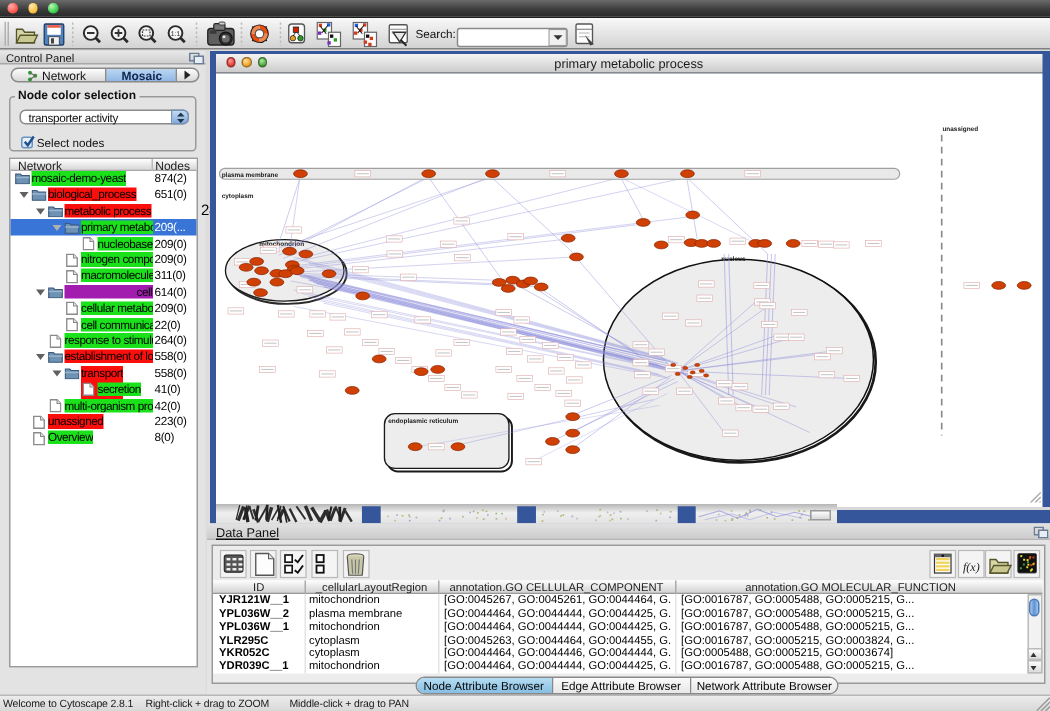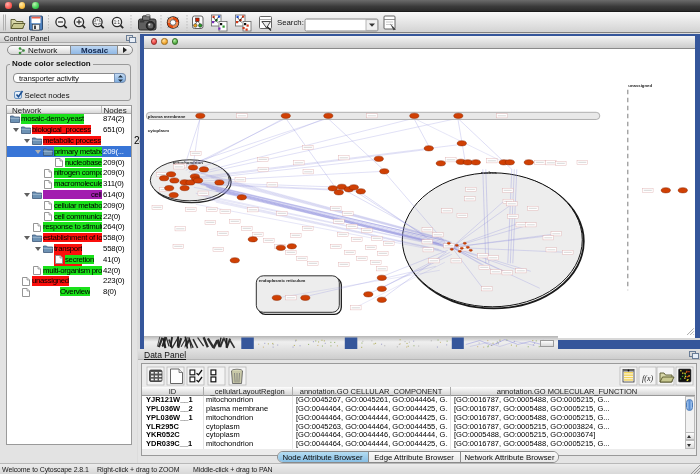--- a/index.html
+++ b/index.html
@@ -273,27 +273,28 @@
 <svg class="abs" style="left:22px;top:276.9px" width="8" height="9" viewBox="0 0 8 9">
     <path d="M0.5 0.5 L5 0.5 L7.5 3 L7.5 8.5 L0.5 8.5 Z" fill="#ffffff" stroke="#8a8a8a" stroke-width="0.9"></path>
     <path d="M5 0.5 L5 3 L7.5 3" fill="#e0e0e0" stroke="#8a8a8a" stroke-width="0.7"></path>
   </svg>
 <div class="abs" style="left:32px;top:276.3px;max-width:70px;height:9.4px;overflow:hidden;white-space:nowrap;background:#fb0f0c;font-size:7.8px;letter-spacing:-0.3px;line-height:9.4px;color:#000;">unassigned</div>
 <div class="abs" style="left:103px;top:276.3px;font-size:7.8px;letter-spacing:-0.2px;line-height:9.4px;color:#000;">223(0)</div>
 <svg class="abs" style="left:22px;top:287.7px" width="8" height="9" viewBox="0 0 8 9">
     <path d="M0.5 0.5 L5 0.5 L7.5 3 L7.5 8.5 L0.5 8.5 Z" fill="#ffffff" stroke="#8a8a8a" stroke-width="0.9"></path>
     <path d="M5 0.5 L5 3 L7.5 3" fill="#e0e0e0" stroke="#8a8a8a" stroke-width="0.7"></path>
   </svg>
-<div class="abs" style="left:32px;top:287.1px;max-width:70px;height:9.4px;overflow:hidden;white-space:nowrap;background:#1ae11a;font-size:7.8px;letter-spacing:-0.3px;line-height:9.4px;color:#000;margin-left:28px;">Overview</div>
+<div class="abs" style="left:32px;top:287.1px;max-width:70px;height:9.4px;overflow:hidden;white-space:nowrap;background:#1ae11a;font-size:7.8px;letter-spacing:-0.3px;line-height:9.4px;color:#000;">Overview</div>
 <div class="abs" style="left:103px;top:287.1px;font-size:7.8px;letter-spacing:-0.2px;line-height:9.4px;color:#000;">8(0)</div>
 <div class="abs" style="left:139.5px;top:33.5px;width:560.5px;height:315px;background:#35569b;"></div>
 <div class="abs" style="left:144.2px;top:35.5px;width:550.5px;height:13.2px;background:linear-gradient(#f4f4f4,#cccccc);border-bottom:1px solid #8a8a8a;">
   <div class="abs" style="left:6.6px;top:2.9px;width:6.4px;height:6.4px;border-radius:50%;background:radial-gradient(circle at 35% 30%,#ff9a96,#ee4b47 60%,#b03530);border:0.5px solid #99302c;"></div>
   <div class="abs" style="left:17px;top:2.9px;width:6.4px;height:6.4px;border-radius:50%;background:radial-gradient(circle at 35% 30%,#ffe2a0,#f5a930 60%,#b87d20);border:0.5px solid #a07020;"></div>
   <div class="abs" style="left:27.4px;top:2.9px;width:6.4px;height:6.4px;border-radius:50%;background:radial-gradient(circle at 35% 30%,#b6f0a8,#58b447 60%,#3a7a2e);border:0.5px solid #3a702e;"></div>
+  <div class="abs" style="left:0;top:1.8px;width:550px;text-align:center;font-size:8.5px;color:#1a1a1a;">primary metabolic process</div>
 </div>
 <div class="abs" style="left:144.2px;top:48.7px;width:550.5px;height:289.3px;background:#ffffff;"></div>
 <svg class="abs" style="left:144.2px;top:48.7px" width="550.5" height="286.8" viewBox="144.2 48.7 550.5 286.8">
     <ellipse cx="191.8" cy="181.8" rx="39.5" ry="20.5" fill="none" stroke="#2a2a2a" stroke-width="1.3"></ellipse>
     <ellipse cx="190" cy="180" rx="39.5" ry="20.5" fill="#ededed" stroke="#1a1a1a" stroke-width="0.9"></ellipse>
     <text x="173" y="164" font-size="4.3" font-weight="bold" fill="#1a1a1a">mitochondrion</text>
     <rect x="258.5" y="277.5" width="83" height="36.5" rx="7" fill="none" stroke="#1a1a1a" stroke-width="1.3"></rect>
     <rect x="256.5" y="275.5" width="83" height="36.5" rx="7" fill="#ededed" stroke="#1a1a1a" stroke-width="0.9"></rect>
     <text x="259" y="281.5" font-size="4.3" font-weight="bold" fill="#1a1a1a">endoplasmic reticulum</text>
     <ellipse cx="494" cy="241" rx="90" ry="67" fill="none" stroke="#1a1a1a" stroke-width="1.8"></ellipse>

